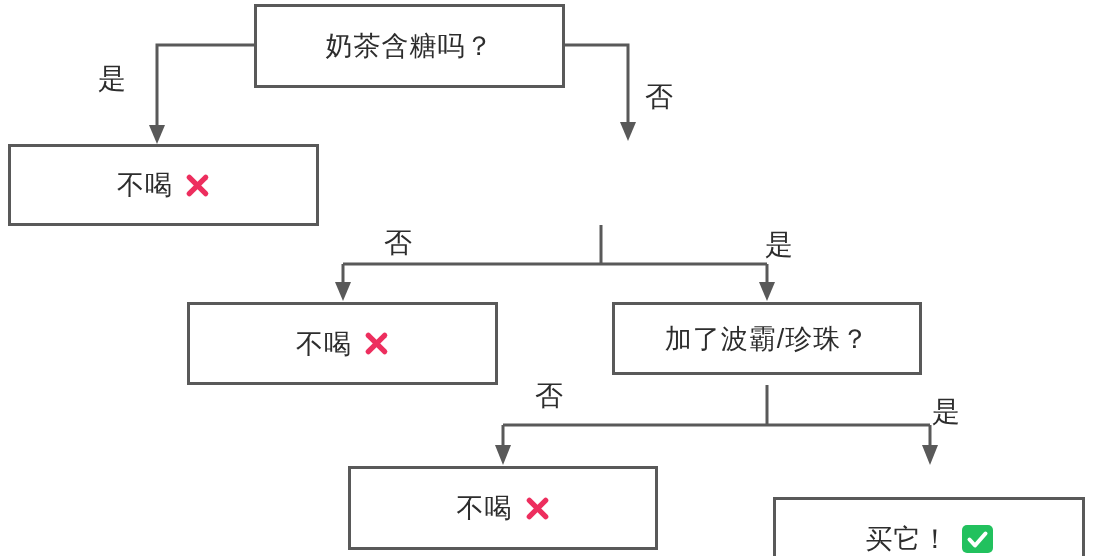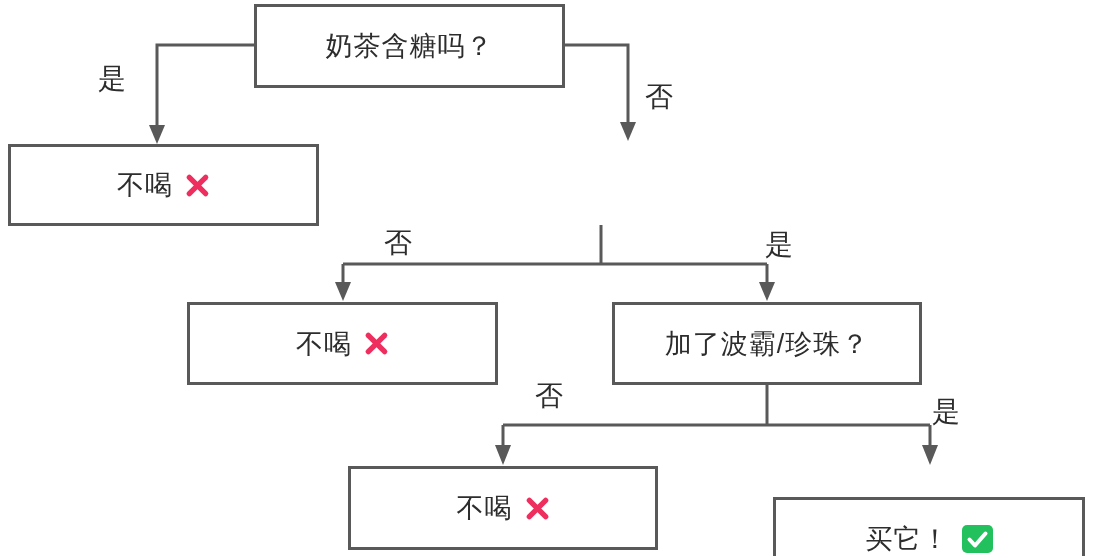--- a/index.html
+++ b/index.html
@@ -48,21 +48,21 @@
     font-size: 28px;
     color: #2d2d2d;
     z-index: 3;
     white-space: nowrap;
   }
   
   #node-q1      { left: 254px; top: 4px;   width: 311px; height: 84px; }
   #node-no1     { left: 8px;   top: 144px; width: 311px; height: 82px; }
   #node-q2      { left: 447px; top: 142px; width: 308px; height: 83px; }
   #node-no2     { left: 187px; top: 302px; width: 311px; height: 83px; }
-  #node-q3      { left: 612px; top: 302px; width: 310px; height: 83px; }
+  #node-q3      { left: 612px; top: 302px; width: 310px; height: 73px; }
   #node-no3     { left: 348px; top: 466px; width: 310px; height: 84px; }
   #node-buy     { left: 773px; top: 466px; width: 312px; height: 84px; margin-top: 31px; }
   
   #edge-label-0 { left: 112px; top: 60px; }
   #edge-label-1 { left: 659px; top: 78px; }
   #edge-label-2 { left: 398px; top: 224px; }
   #edge-label-3 { left: 779px; top: 226px; }
   #edge-label-4 { left: 549px; top: 377px; }
   #edge-label-5 { left: 946px; top: 393px; }
 </style>

